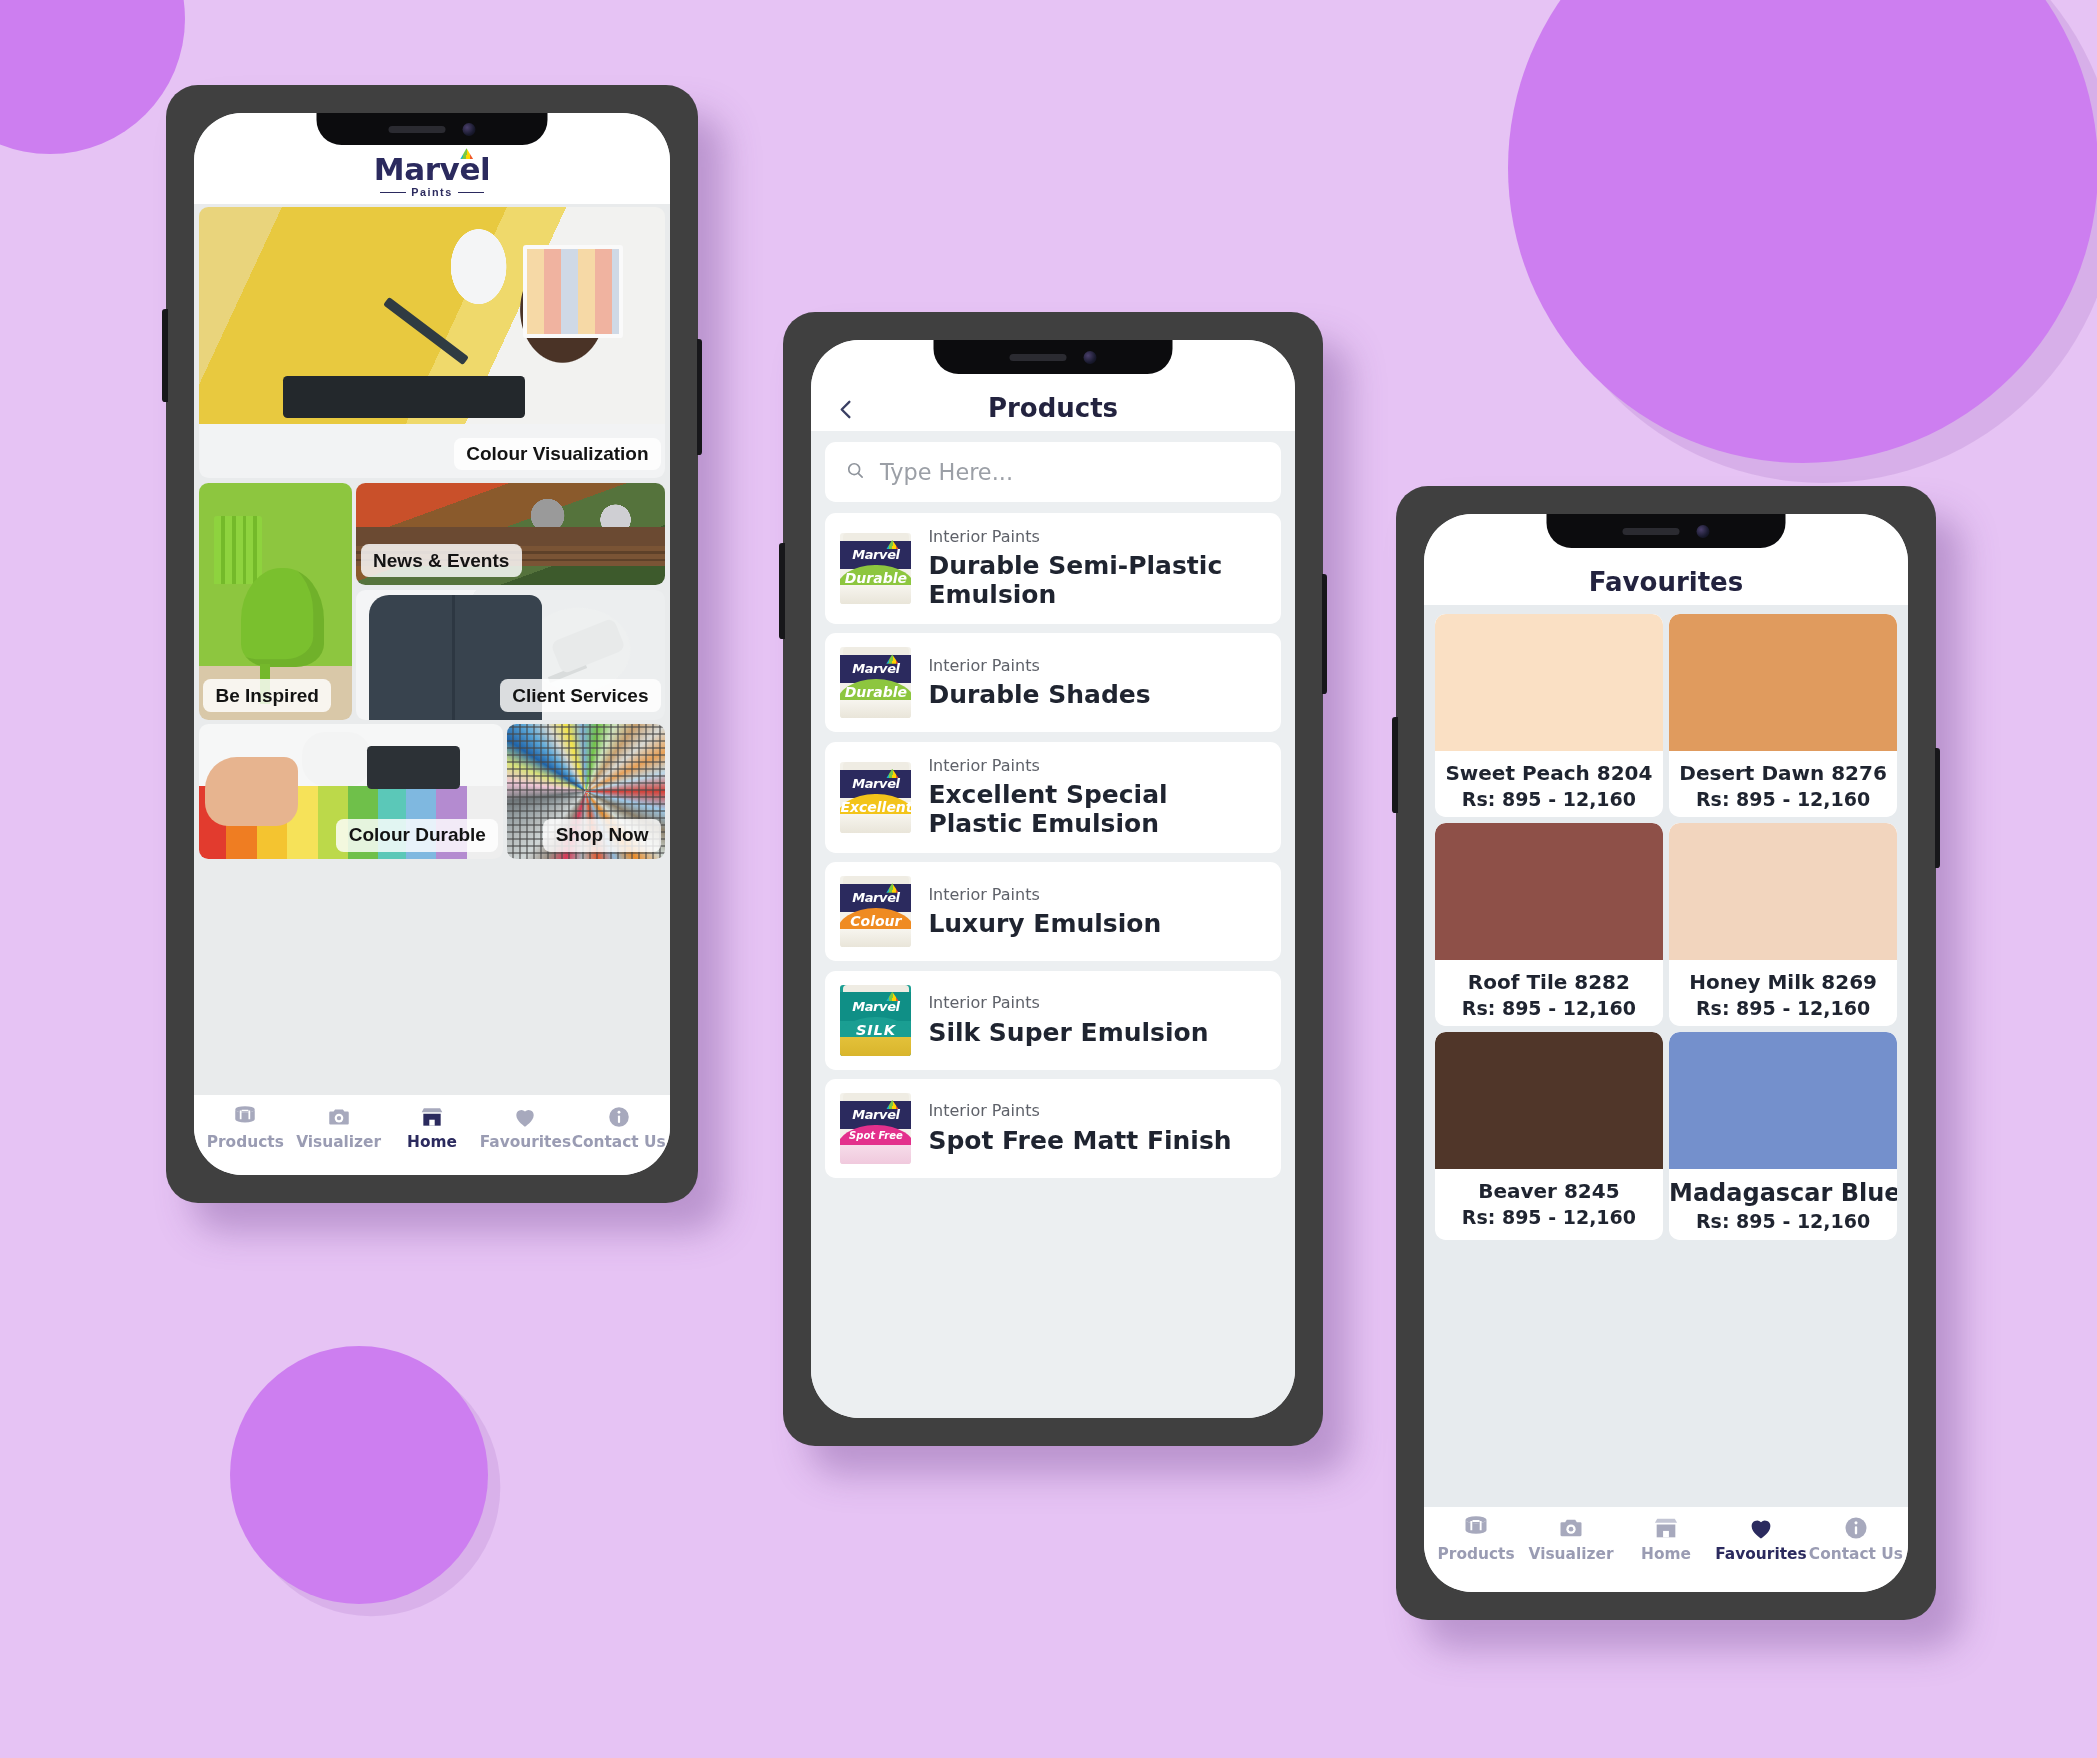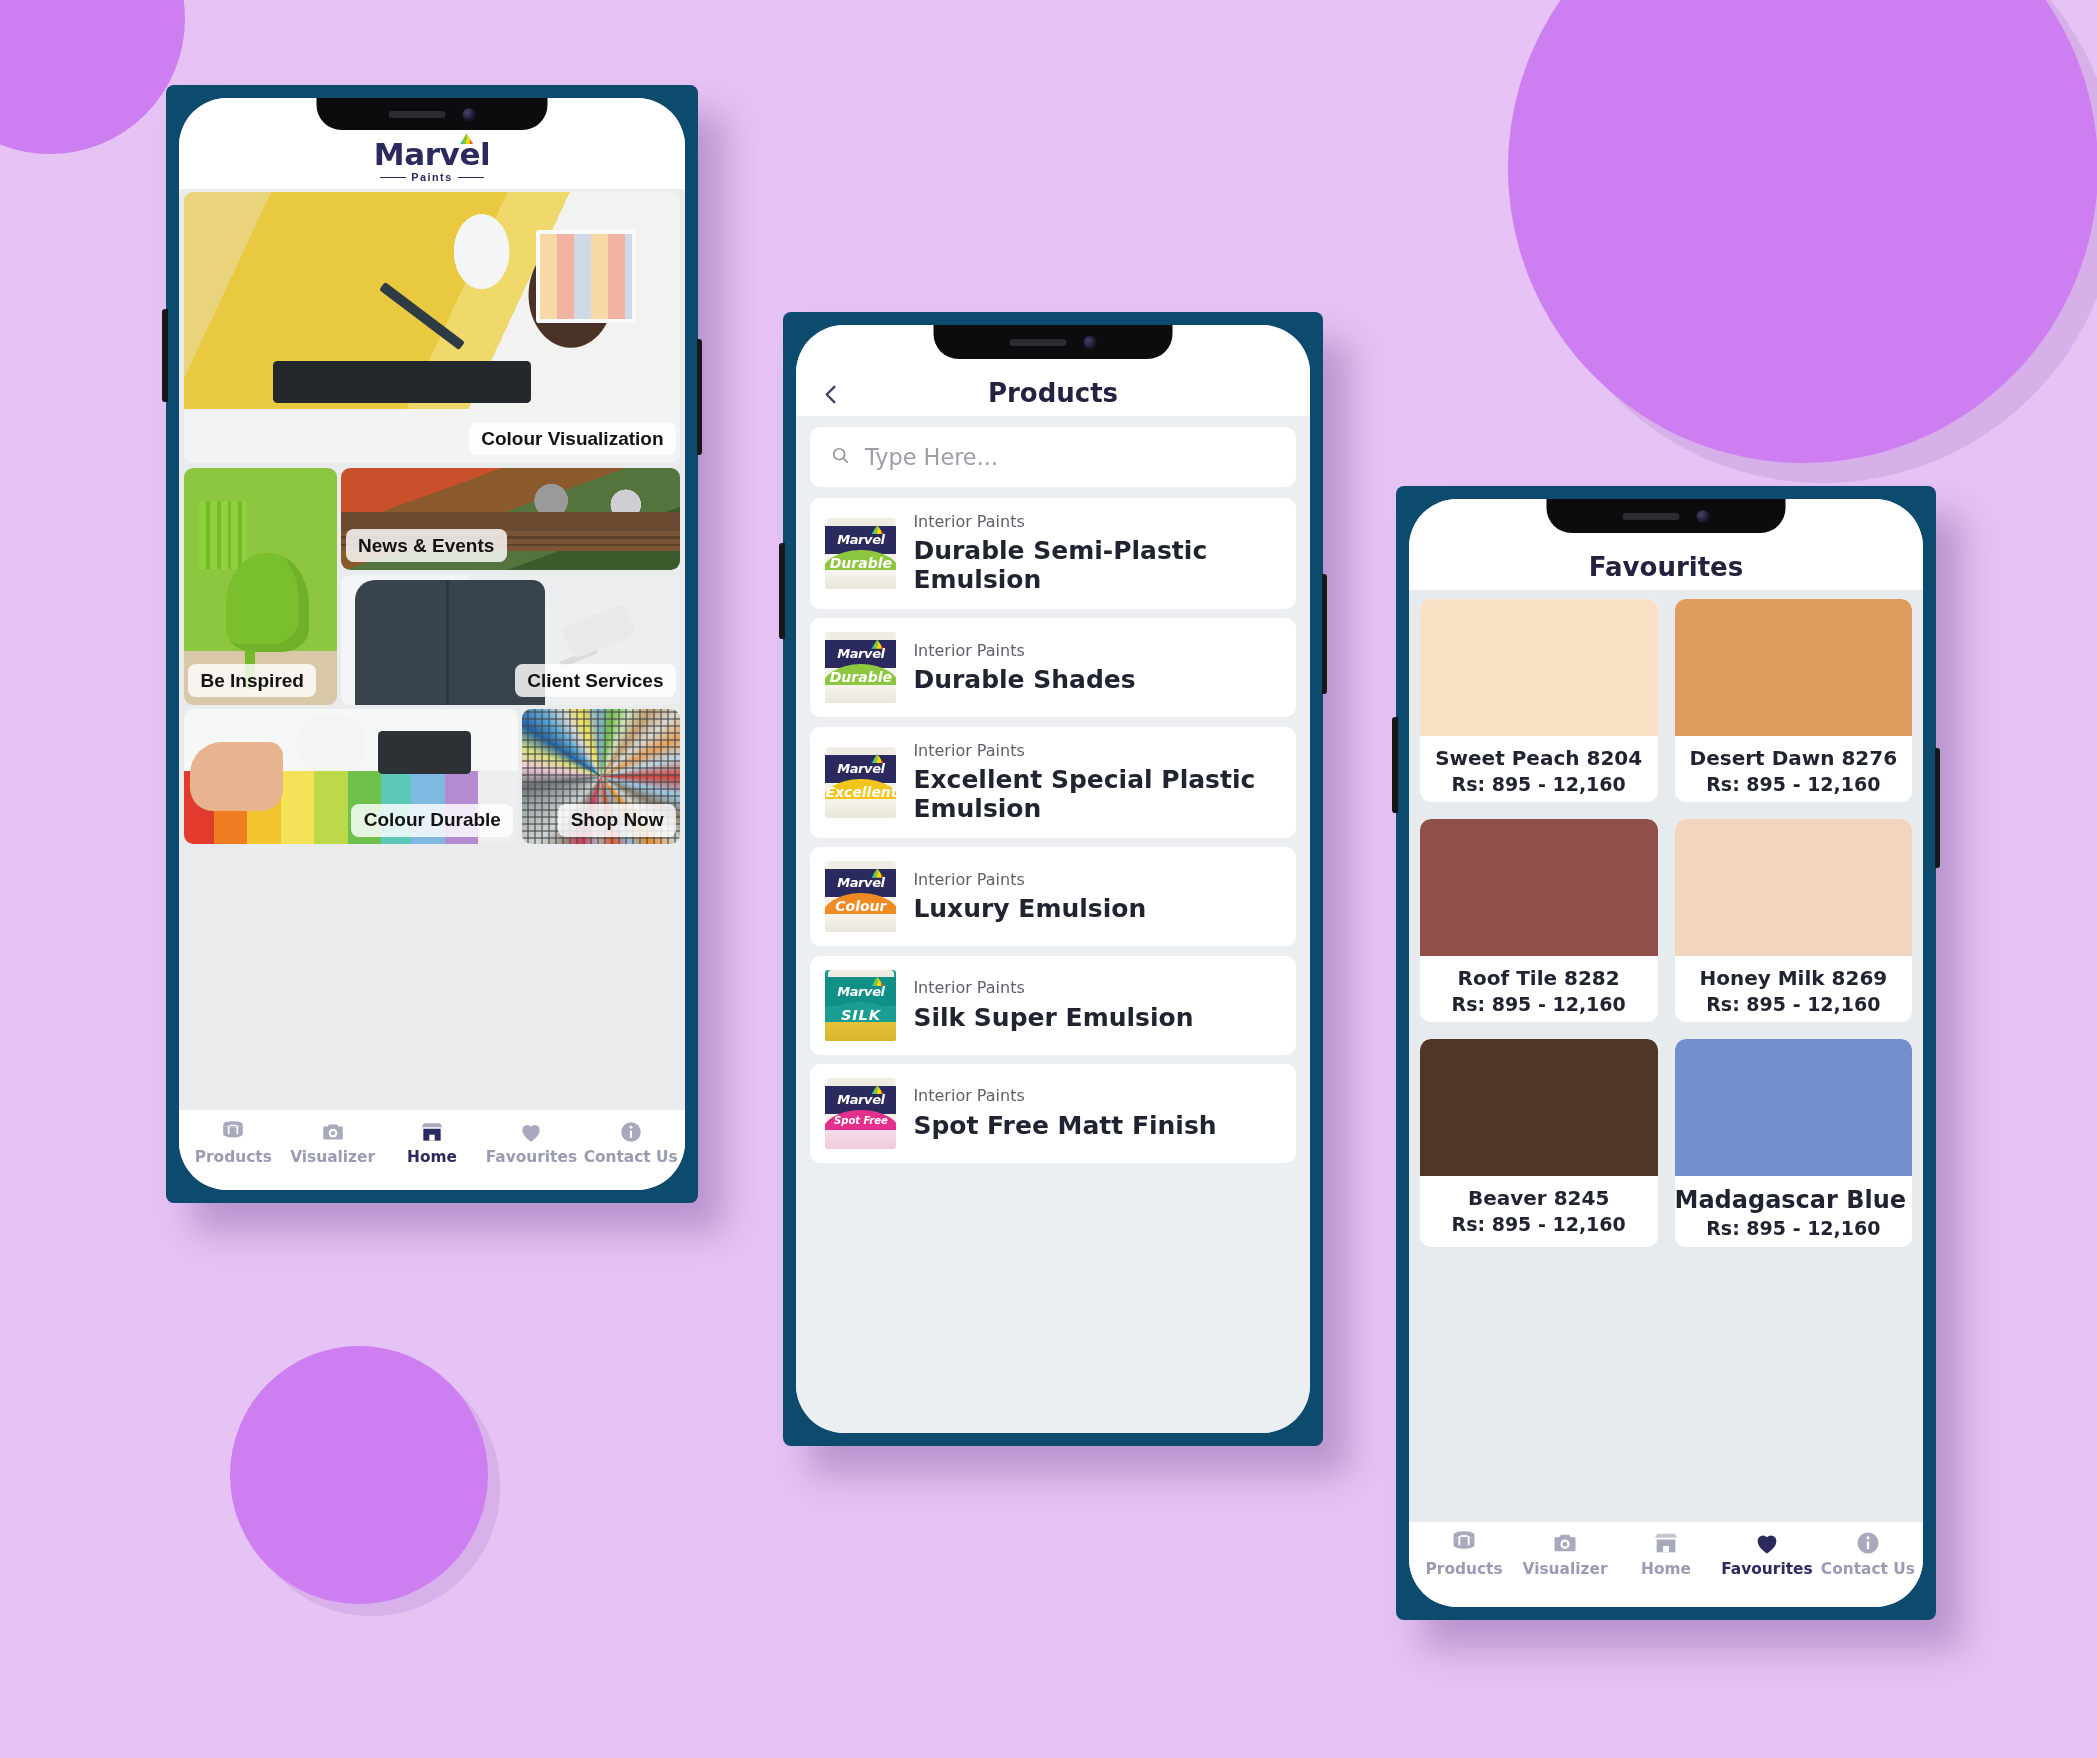--- a/index.html
+++ b/index.html
@@ -15,23 +15,23 @@
   .bg-circle { position: absolute; border-radius: 50%; background: #cd7ef0; }
   #circle-tl { left: -85px; top: -116px; width: 270px; height: 270px; }
   #circle-tr { left: 1508px; top: -127px; width: 590px; height: 590px;
                box-shadow: 20px 20px 0 rgba(150,90,185,.18); }
   #circle-bl { left: 230px; top: 1346px; width: 258px; height: 258px;
                box-shadow: 12.3px 12.3px 0 rgba(150,90,185,.16); }
 
   
   .phone {
     position: absolute;
-    background: #0c4a6e;
-    border-radius: 8px;
-    padding: 13px;
+    background: #404040;
+    border-radius: 32px;
+    padding: 28px;
     box-shadow: 26px 29px 35px rgba(104,60,135,.34);
   }
   .phone::before, .phone::after {  
     content:""; position:absolute; background:#17171a; border-radius:3.1px;
   }
   .phone .btn-vol { position:absolute; left:-3.9px; width:5.4px; background:#17171a; border-radius:3.1px 0 0 3.1px; }
   .phone .btn-pwr { position:absolute; right:-3.9px; width:5.4px; background:#17171a; border-radius:0 3.1px 3.1px 0; }
 
   .screen {
     position: relative;
@@ -228,21 +228,21 @@
   
   #phone-fav { left: 1396px; top: 486px; width: 540px; height: 1134px; }
   #phone-fav .btn-vol { top: 231px; height: 96px; }
   #phone-fav .btn-pwr { top: 262px; height: 120px; }
 
   .fav-header { flex:0 0 auto; background:#fff; height:91px;
                 display:flex; align-items:flex-end; justify-content:center; padding-bottom:7.7px; }
   .fav-header .title { font-size: 26px; color:#23233f; font-weight:600;
                        font-family:"DejaVu Sans", sans-serif; }
   .fav-body { flex:1 1 auto; background:#e7ebee; padding: 9.3px 10.8px; overflow:hidden; }
-  .fav-grid { display:grid; grid-template-columns: 1fr 1fr; gap: 17px; }
+  .fav-grid { display:grid; grid-template-columns: 1fr 1fr; gap: 6px; }
   .favcard { background:#fff; border-radius:10.8px; overflow:hidden; padding-bottom: 7.7px; }
   .favcard .swatch { width:100%; height: 137px; border-radius: 10.8px 10.8px 0 0; }
   .favcard .cname { text-align:center; font-size: 20px; font-weight:700; color:#1f2430;
                     margin-top: 9.3px; font-family:"DejaVu Sans", sans-serif; white-space:nowrap; }
   .favcard .cprice { text-align:center; font-size: 19px; font-weight:700; color:#1f2430;
                      margin-top: 3.1px; font-family:"DejaVu Sans", sans-serif; }
 </style>
 </head>
 <body>
 

